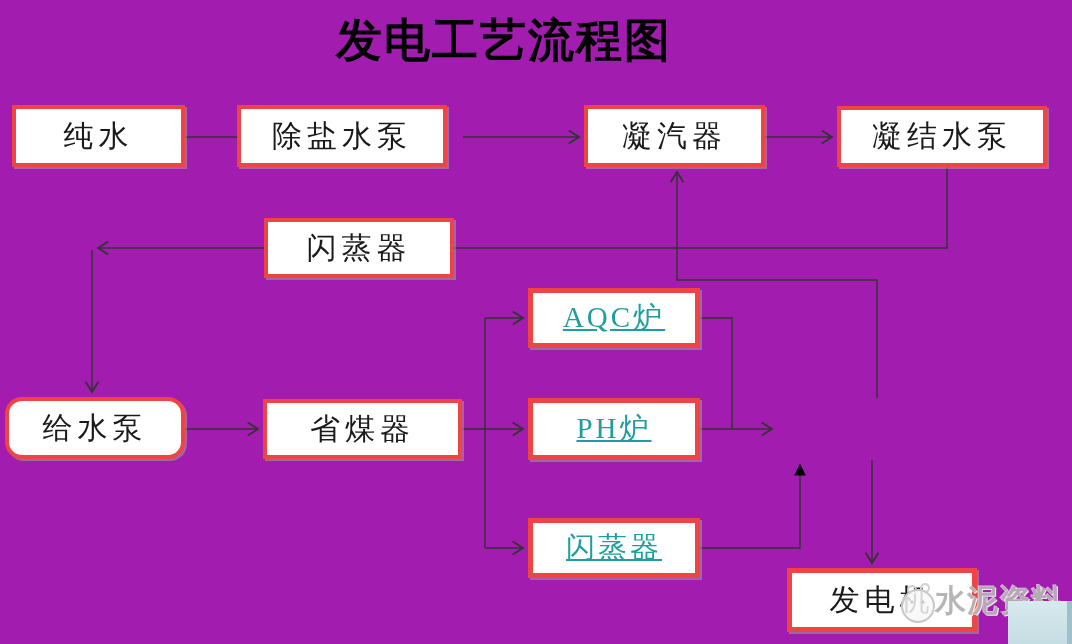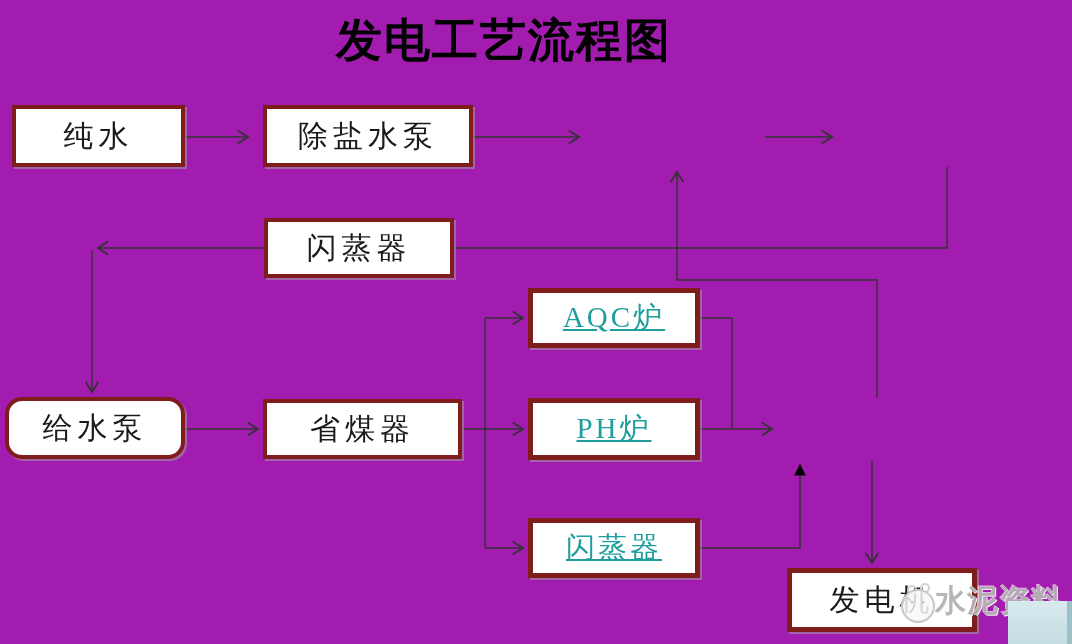--- a/index.html
+++ b/index.html
@@ -12,35 +12,35 @@
   }
   #title{
     position:absolute;left:336px;top:10px;width:400px;
     font-size:46px;font-weight:bold;color:#000;
     letter-spacing:2px;white-space:nowrap;
   }
   #connectors{position:absolute;left:0;top:0;width:1072px;height:644px;}
   .node{
     position:absolute;
     background:#ffffff;
-    border:4px solid #7f1d1d;
+    border:4px solid #ef4444;
     box-shadow:2px 2px 0 rgba(160,160,160,.55);
     display:flex;align-items:center;justify-content:center;
     box-sizing:border-box;
   }
   .node.thick{border-width:5px;}
   .node .lbl{
     font-size:30px;color:#1a1a1a;letter-spacing:5px;white-space:nowrap;
   }
   .node .lbl.link{
     color:#1f9e9e;text-decoration:underline;letter-spacing:3px;font-size:29px;
   }
   
   #n-pure-water      {left:12px;  top:105px; width:173px; height:62px;}
-  #n-desalted-pump   {left:263px; top:105px; width:210px; height:62px;text-align:center;}
+  #n-desalted-pump   {left:237px; top:105px; width:210px; height:62px;text-align:center;}
   #n-condenser       {left:584px; top:105px; width:181px; height:62px;}
   #n-condensate-pump {left:837px; top:106px; width:210px; height:61px;}
   #n-flash-upper     {left:264px; top:218px; width:190px; height:60px;}
   #n-aqc-boiler      {left:528px; top:288px; width:172px; height:60px;}
   #n-ph-boiler       {left:528px; top:398px; width:172px; height:62px;}
   #n-flash-lower     {left:528px; top:518px; width:172px; height:60px;}
   #n-feed-pump       {left:5px;   top:397px; width:180px; height:62px;border-radius:17px;}
   #n-economizer      {left:263px; top:399px; width:199px; height:60px;}
   #n-turbine         {left:777px; top:398px; width:190px; height:62px;}
   #n-generator       {left:787px; top:568px; width:190px; height:64px;}
@@ -96,20 +96,26 @@
       <path d="M872,460 V563" marker-end="url(#mOpen)"></path>
     </g>
   </svg>
 
   <div class="node" id="n-pure-water">
     <span class="lbl">纯水</span>
   </div>
   <div class="node" id="n-desalted-pump">
     <span class="lbl">除盐水泵</span>
   </div>
+  <div class="node" id="n-condenser">
+    <span class="lbl">凝汽器</span>
+  </div>
+  <div class="node" id="n-condensate-pump">
+    <span class="lbl">凝结水泵</span>
+  </div>
 
   <div class="node" id="n-flash-upper">
     <span class="lbl">闪蒸器</span>
   </div>
 
   <div class="node thick" id="n-aqc-boiler">
     <span class="lbl link">AQC炉</span>
   </div>
   <div class="node thick" id="n-ph-boiler">
     <span class="lbl link">PH炉</span>

